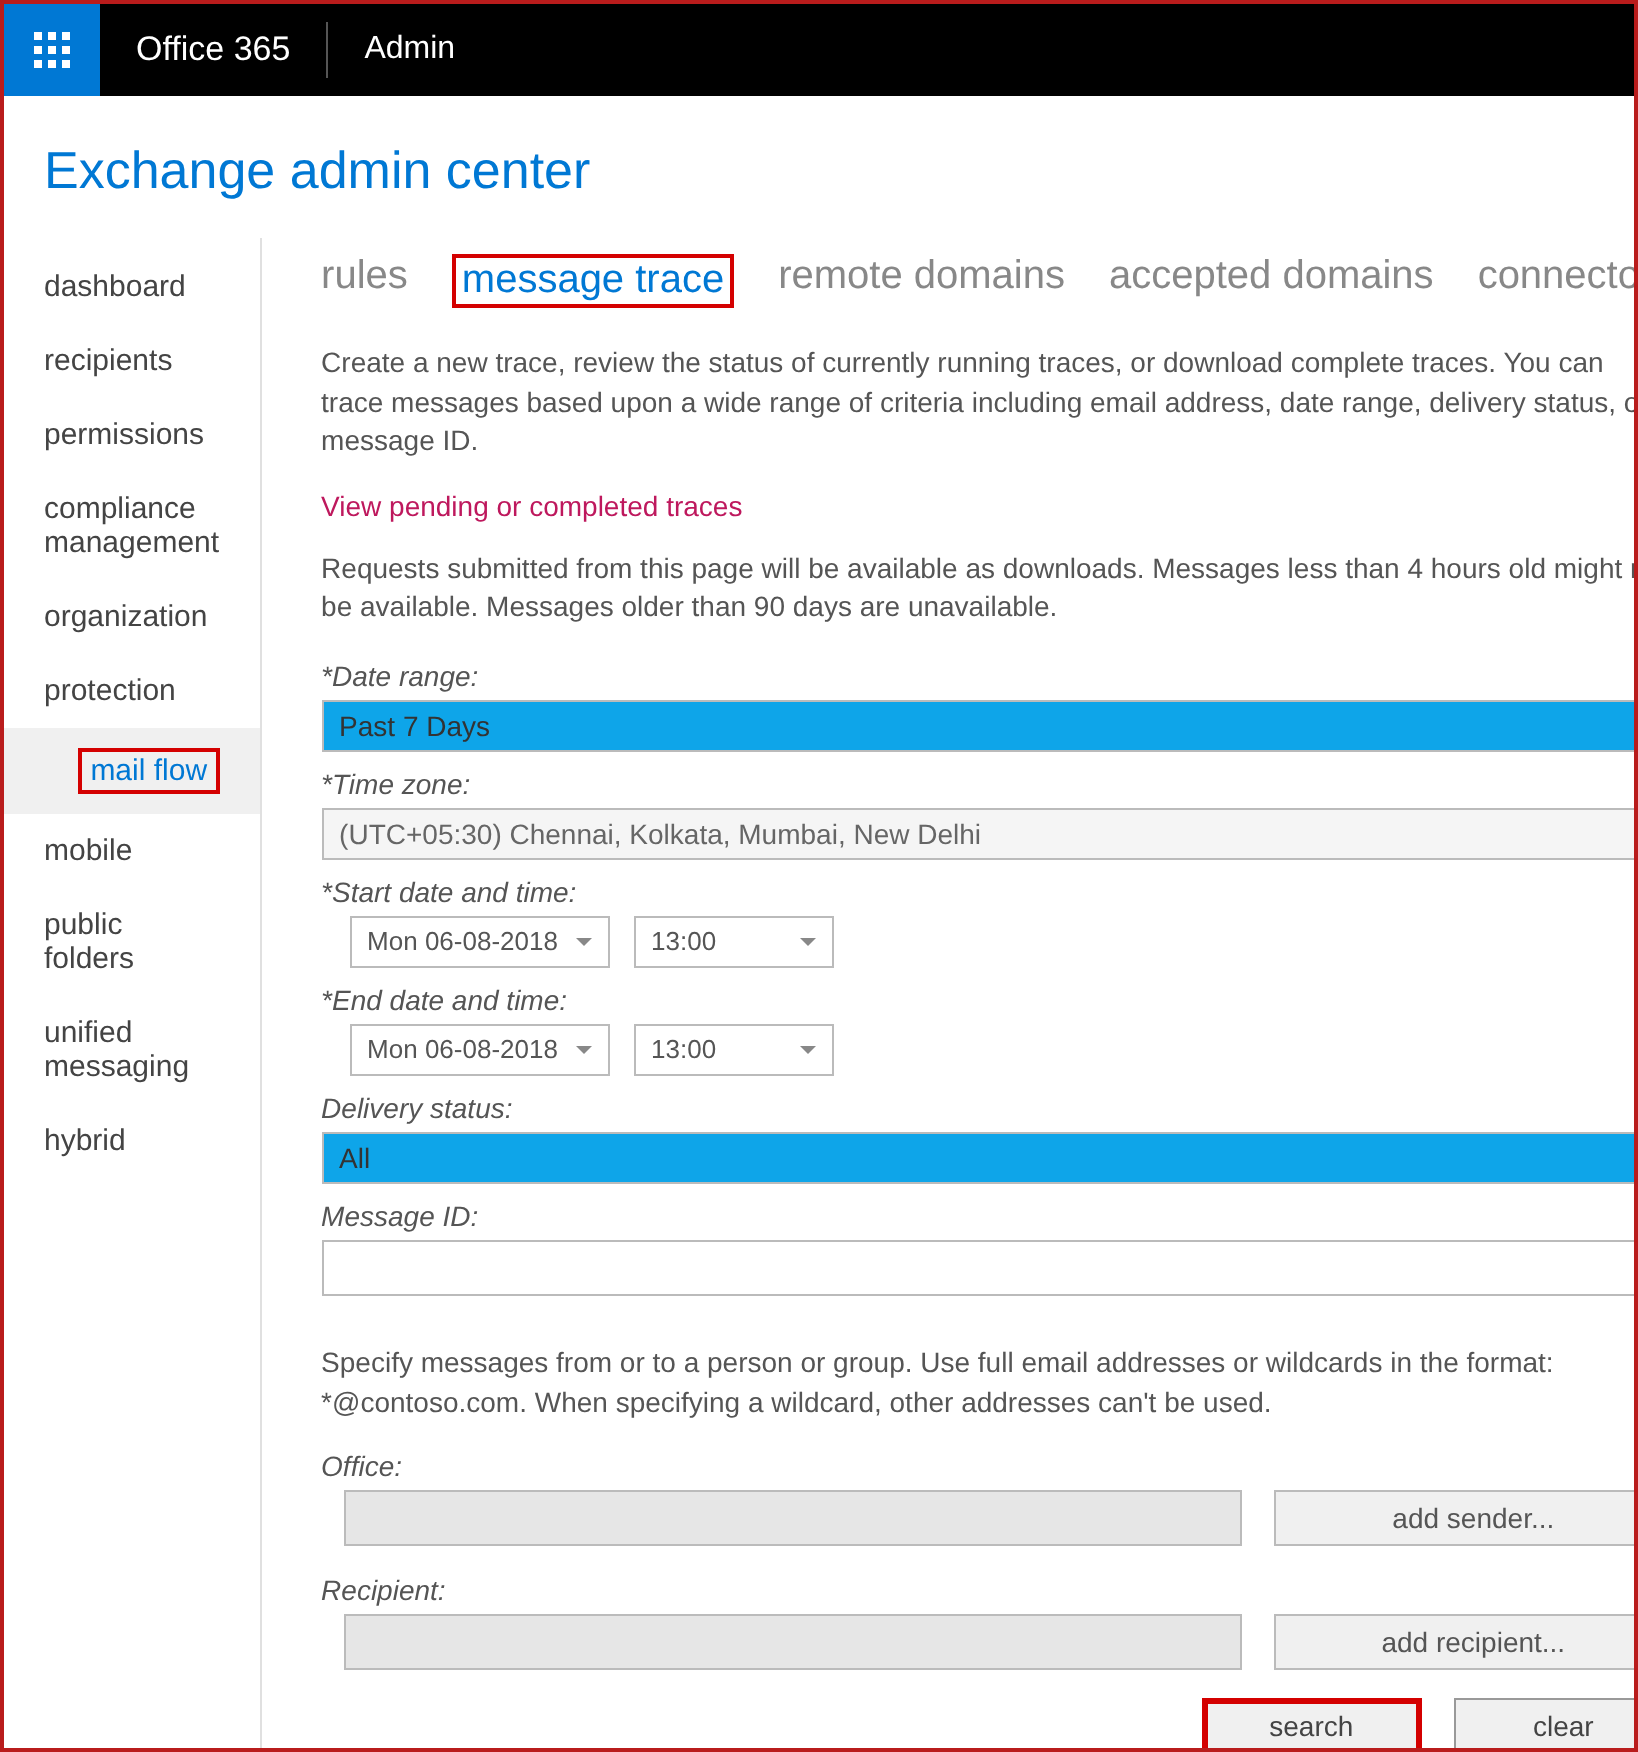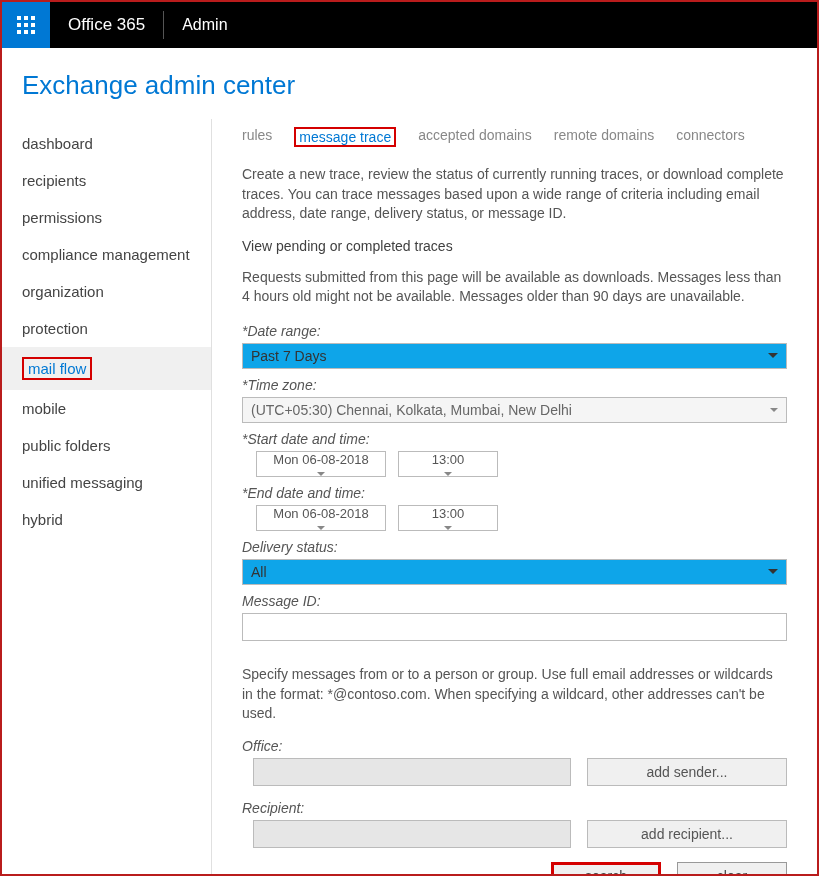--- a/index.html
+++ b/index.html
@@ -7,36 +7,36 @@
 .outer { border: 2px solid #b91c1c; width: 819px; height: 876px; overflow: hidden; }
 .topbar { background: #000; color: #fff; height: 46px; display: flex; align-items: center; }
 .waffle { width: 48px; height: 46px; background: #0078d4; display: flex; align-items: center; justify-content: center; }
 .waffle svg { width: 18px; height: 18px; }
 .topbar-title { padding: 0 18px; font-size: 17px; border-right: 1px solid #555; height: 28px; display: flex; align-items: center; }
 .topbar-section { padding: 0 18px; font-size: 16px; }
 .page-title { color: #0078d4; font-size: 26px; font-weight: 400; padding: 22px 20px 18px; }
 .layout { display: flex; }
 .sidebar { width: 210px; border-right: 1px solid #e0e0e0; padding-top: 6px; }
 .sidebar-item { padding: 10px 20px; color: #444; cursor: pointer; font-size: 15px; }
-.sidebar-item.active { background: #f0f0f0; color: #0078d4; }
+.sidebar-item.active { background: #f0f0f0; color: #0078d4; text-align: right; }
 .sidebar-item.active span { display: inline-block; border: 2px solid #d40000; padding: 1px 4px; }
 .main { flex: 1; padding: 8px 30px 20px 30px; }
 .tabs { display: flex; gap: 22px; margin-bottom: 18px; flex-wrap: nowrap; }
-.tab { color: #888; font-size: 14px; cursor: pointer; white-space: nowrap; }
+.tab { color: #888; font-size: 20px; cursor: pointer; white-space: nowrap; }
 .tab.active { color: #0078d4; border: 2px solid #d40000; padding: 0 3px; }
 .desc { color: #555; font-size: 14px; line-height: 1.4; margin-bottom: 14px; }
-.link { color: #404040; cursor: pointer; display: inline-block; margin-bottom: 14px; font-size: 14px; }
+.link { color: #be185d; cursor: pointer; display: inline-block; margin-bottom: 14px; font-size: 14px; }
 .note { color: #555; margin-bottom: 16px; line-height: 1.4; }
 .lbl { color: #555; font-size: 14px; margin-bottom: 4px; font-style: italic; }
 .select { width: 100%; border: 1px solid #bbb; padding: 4px 8px; background: #0ea5e9; position: relative; font-size: 14px; color: #333; height: 26px; display: flex; align-items: center; justify-content: space-between; cursor: pointer; margin-bottom: 8px; }
 .select.disabled { background: #f5f5f5; color: #666; }
 .caret { width: 0; height: 0; border-left: 5px solid transparent; border-right: 5px solid transparent; border-top: 5px solid #333; }
 .caret.sm { border-left-width: 4px; border-right-width: 4px; border-top-width: 4px; border-top-color: #888; }
 .dt-row { display: flex; gap: 12px; align-items: center; margin-bottom: 8px; }
-.dt-box { width: 130px; border: 1px solid #bbb; height: 26px; display: flex; align-items: center; justify-content: space-between; padding: 0 8px; font-size: 13px; color: #555; background: #fff; margin-left: 14px; flex-direction: column; }
+.dt-box { width: 130px; border: 1px solid #bbb; height: 26px; display: flex; align-items: center; justify-content: space-between; padding: 0 8px; font-size: 13px; color: #555; background: #fff; margin-left: 14px; }
 .dt-box.time { width: 100px; margin-left: 0; }
 .txt-input { width: 100%; border: 1px solid #bbb; height: 28px; padding: 2px 6px; margin-bottom: 14px; font-size: 14px; }
 .para { color: #555; line-height: 1.4; margin: 10px 0 14px; font-size: 14px; }
 .pair-row { display: flex; gap: 16px; margin-bottom: 14px; padding-left: 11px; }
 .pair-row .greybox { flex: 1; height: 28px; border: 1px solid #bbb; background: #e6e6e6; }
 .pair-row .addbtn { width: 200px; height: 28px; border: 1px solid #bbb; background: #f0f0f0; color: #555; font-size: 14px; cursor: pointer; }
 .btn-row { display: flex; justify-content: flex-end; gap: 16px; margin-top: 12px; }
 .btn { width: 110px; height: 28px; border: 1px solid #999; background: #f0f0f0; color: #444; cursor: pointer; font-size: 14px; }
 .btn.highlighted { border: 3px solid #d40000; }
 </style>
@@ -78,22 +78,22 @@
         <div class="sidebar-item"><span>mobile</span></div>
         <div class="sidebar-item"><span>public folders</span></div>
         <div class="sidebar-item"><span>unified messaging</span></div>
         <div class="sidebar-item"><span>hybrid</span></div>
       </div>
 
     <div class="main">
       <div class="tabs" id="tabs">
           <div class="tab">rules</div>
           <div class="tab active">message trace</div>
+          <div class="tab">remote domains</div>
           <div class="tab">accepted domains</div>
-          <div class="tab">remote domains</div>
           <div class="tab">connectors</div>
         </div>
 
       <div class="desc">Create a new trace, review the status of currently running traces, or download complete traces. You can trace messages based upon a wide range of criteria including email address, date range, delivery status, or message ID.</div>
       <div class="link">View pending or completed traces</div>
       <div class="note">Requests submitted from this page will be available as downloads. Messages less than 4 hours old might not be available. Messages older than 90 days are unavailable.</div>
 
       <div class="lbl">*Date range:</div>
       <div class="select">
         <span>Past 7 Days</span>

